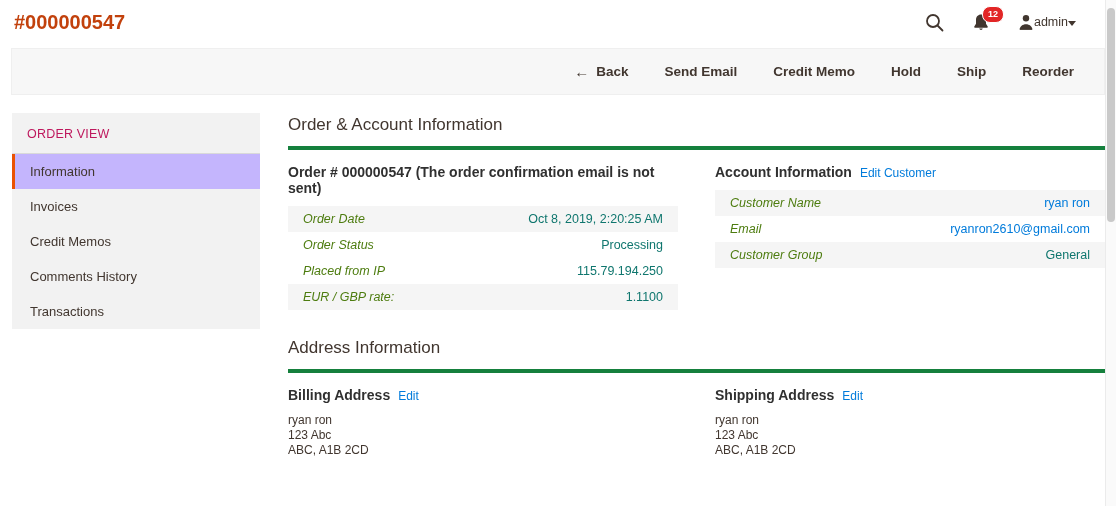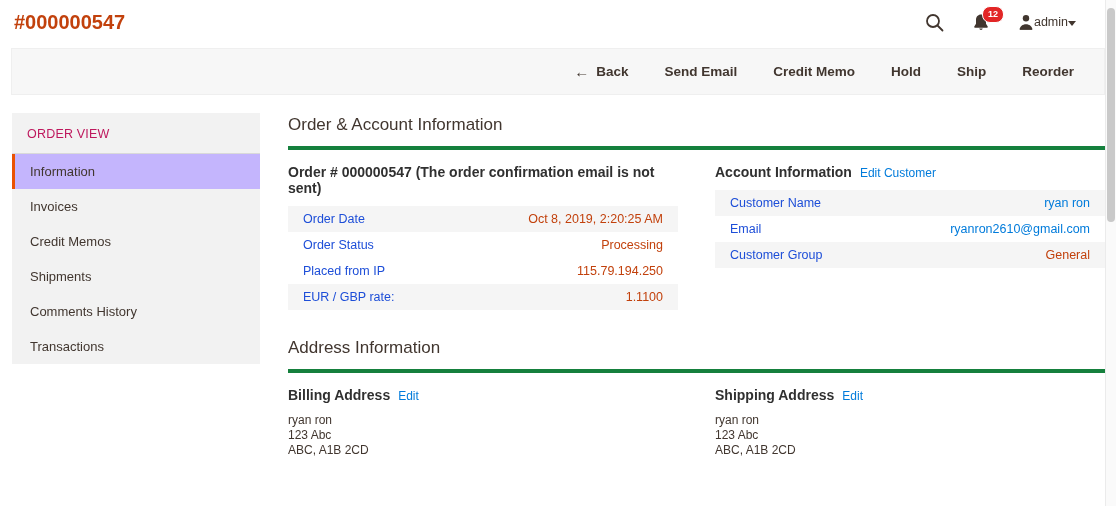--- a/index.html
+++ b/index.html
@@ -76,22 +76,22 @@
   .section-address { margin-top: 26px; }
   .cols { display: flex; gap: 37px; }
   .col { flex: 1; min-width: 0; }
   .col-head { display: flex; align-items: baseline; gap: 8px; margin-bottom: 10px; }
   .col-title { font-size: 14px; font-weight: 700; color: #303030; }
   .edit-link { font-size: 12px; color: #007bdb; text-decoration: none; cursor: pointer; }
 
   .info-table { width: 100%; font-size: 12.5px; }
   .info-row { display: flex; justify-content: space-between; padding: 5px 15px; line-height: 16px; }
   .info-row.striped { background: #f5f5f5; }
-  .row-label { color: #1d4ed8; flex-shrink: 0; padding-right: 12px; }
-  .row-value { color: #c2410c; text-align: right; white-space: pre-line; }
+  .row-label { color: #4d7c0f; flex-shrink: 0; padding-right: 12px; font-style: italic; }
+  .row-value { color: #0f766e; text-align: right; white-space: pre-line; }
   .row-value.link { color: #007bdb; cursor: pointer; }
 
   .addr-lines { font-size: 12px; color: #41362f; line-height: 15px; margin-top: 8px; }
   .addr-line { display: block; }
 
   
   .scrollbar {
     position: absolute; top: 0; right: 0; width: 11px; height: 506px;
     background: #fafafa; border-left: 1px solid #ebebeb;
   }
@@ -143,21 +143,20 @@
   <button class="tb-btn">Reorder</button>
 </div>
 
 <div class="content">
 
   <div class="sidebar">
     <div class="sidebar-title">ORDER VIEW</div>
     <div class="sidebar-item active">Information</div>
     <div class="sidebar-item">Invoices</div>
     <div class="sidebar-item">Credit Memos</div>
-    <div class="sidebar-item">Shipments</div>
     <div class="sidebar-item">Comments History</div>
     <div class="sidebar-item">Transactions</div>
   </div>
 
   <div class="main">
 
     <h2 class="section-title">Order &amp; Account Information</h2>
 
     <div class="cols">
 

